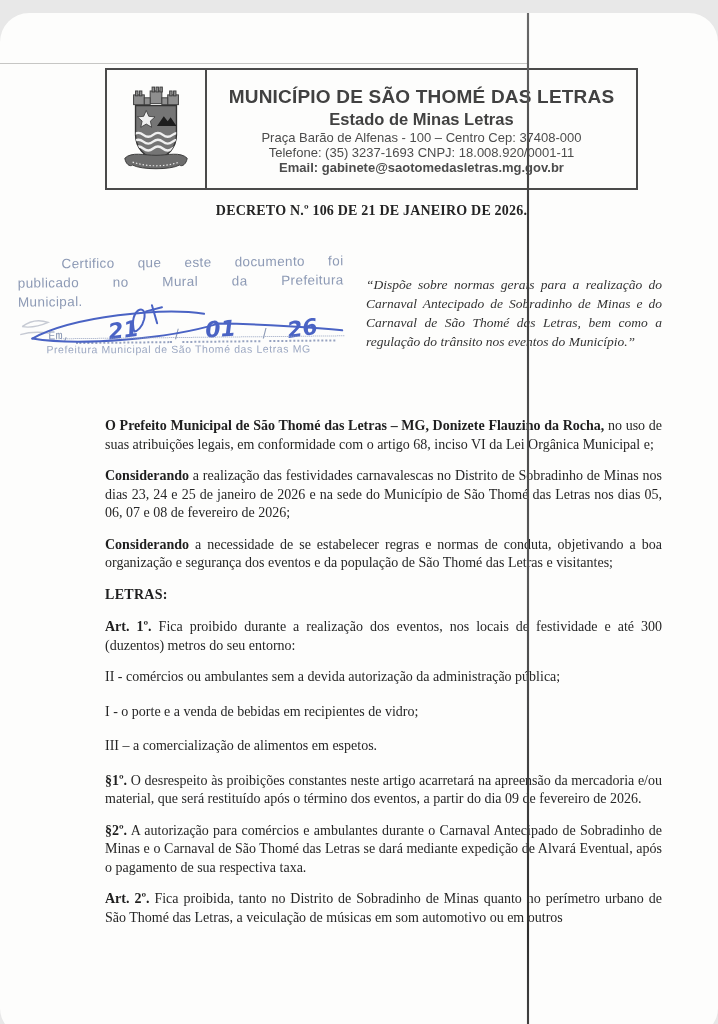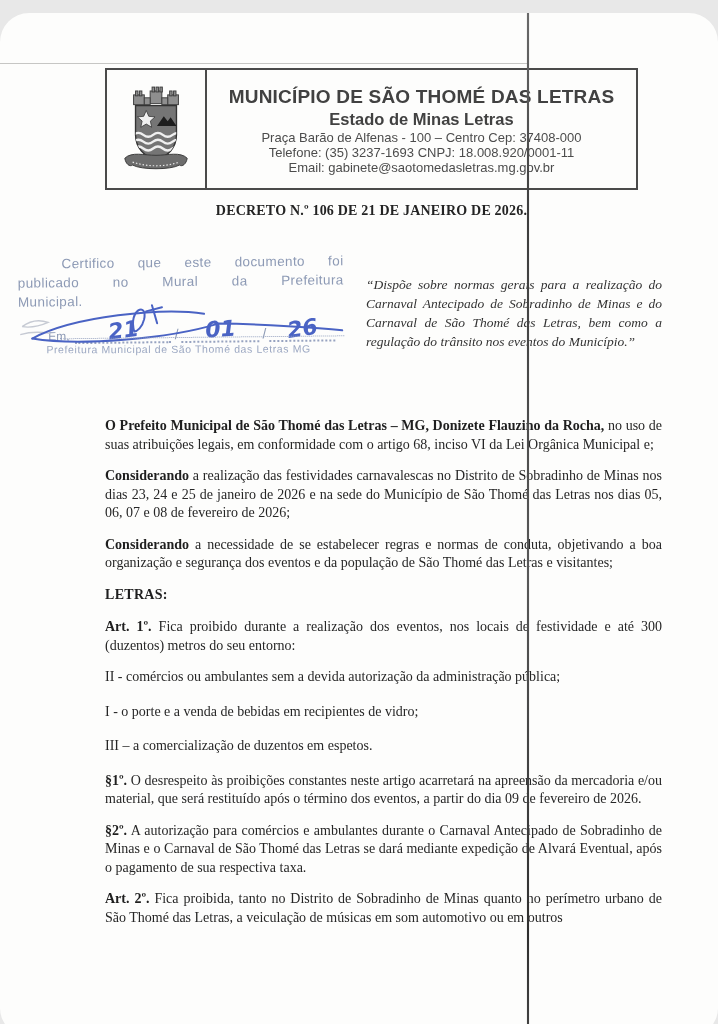--- a/index.html
+++ b/index.html
@@ -32,36 +32,36 @@
     width:100px;border-right:2px solid #4a4a4a;box-sizing:border-box;
     display:flex;align-items:center;justify-content:center;
   }
   .letterhead-text{
     flex:1;display:flex;flex-direction:column;align-items:center;justify-content:center;
     font-family:"Liberation Sans",sans-serif;color:#444;text-align:center;padding-top:2px;
   }
   .muni{font-size:19px;font-weight:bold;letter-spacing:.2px;line-height:24px;color:#414141;}
   .state{font-size:16.5px;font-weight:bold;line-height:21px;color:#414141;}
   .addr{font-size:13px;line-height:15px;color:#4c4c4c;}
-  .email{font-weight:normal;}
+  .email{font-weight:bold;}
   
   .decree-title{
     position:absolute;left:105px;top:190px;width:533px;text-align:center;
     font-weight:bold;font-size:14px;letter-spacing:.2px;color:#242424;
   }
   
   .stamp{
     position:absolute;left:18px;top:240px;width:326px;height:114px;
     font-family:"Liberation Sans",sans-serif;color:#8d9ab5;transform:rotate(-.6deg);
   }
   .s-line{font-size:13.5px;line-height:19px;letter-spacing:.4px;}
   .s-line1{padding-left:44px;text-align:justify;text-align-last:justify;}
   .s-line2{text-align:justify;text-align-last:justify;}
   .em-row{display:flex;align-items:flex-end;margin-top:1px;height:32px;}
-  .em{font-size:12px;margin-left:30px;margin-right:6px;padding-bottom:1px;}
+  .em{font-size:12px;margin-left:30px;margin-right:6px;padding-bottom:1px;font-family:Liberation Mono, monospace;}
   .dotted{border-bottom:2px dotted #97a3c0;text-align:center;}
   .d1{width:96px;} .d2{width:78px;} .d3{width:66px;}
   .sep{font-size:14px;padding:0 3px 1px 3px;}
   .ink{
     display:inline-block;font-family:"DejaVu Sans",sans-serif;font-style:italic;
     font-size:22px;line-height:22px;color:#4a63c4;font-weight:bold;
   }
   .ink1{transform:rotate(-7deg);}
   .ink2{transform:rotate(-3deg);}
   .ink3{transform:rotate(-8deg);}
@@ -178,21 +178,21 @@
   <div class="epigraph">“Dispõe sobre normas gerais para a realização do Carnaval Antecipado de Sobradinho de Minas e do Carnaval de São Thomé das Letras, bem como a regulação do trânsito nos eventos do Município.”</div>
 
   <main class="body-text">
     <p><strong>O Prefeito Municipal de São Thomé das Letras – MG, Donizete Flauzino da Rocha,</strong><span> no uso de suas atribuições legais, em conformidade com o artigo 68, inciso VI da Lei Orgânica Municipal e;</span></p>
     <p><strong>Considerando</strong><span> a realização das festividades carnavalescas no Distrito de Sobradinho de Minas nos dias 23, 24 e 25 de janeiro de 2026 e na sede do Município de São Thomé das Letras nos dias 05, 06, 07 e 08 de fevereiro de 2026;</span></p>
     <p><strong>Considerando</strong><span> a necessidade de se estabelecer regras e normas de conduta, objetivando a boa organização e segurança dos eventos e da população de São Thomé das Letras e visitantes;</span></p>
     <p class="decreta"><strong>LETRAS:</strong><span></span></p>
     <p><strong>Art. 1º.</strong><span> Fica proibido durante a realização dos eventos, nos locais de festividade e até 300 (duzentos) metros do seu entorno:</span></p>
     <p class="item"><strong></strong><span>II - comércios ou ambulantes sem a devida autorização da administração pública;</span></p>
     <p class="item"><strong></strong><span>I - o porte e a venda de bebidas em recipientes de vidro;</span></p>
-    <p class="item"><strong></strong><span>III – a comercialização de duzentos em espetos.</span></p>
+    <p class="item"><strong></strong><span>III – a comercialização de alimentos em espetos.</span></p>
     <p><strong>§1º.</strong><span> O desrespeito às proibições constantes neste artigo acarretará na apreensão da mercadoria e/ou material, que será restituído após o término dos eventos, a partir do dia 09 de fevereiro de 2026.</span></p>
     <p><strong>§2º.</strong><span> A autorização para comércios e ambulantes durante o Carnaval Antecipado de Sobradinho de Minas e o Carnaval de São Thomé das Letras se dará mediante expedição de Alvará Eventual, após o pagamento de sua respectiva taxa.</span></p>
     <p><strong>Art. 2º.</strong><span> Fica proibida, tanto no Distrito de Sobradinho de Minas quanto no perímetro urbano de São Thomé das Letras, a veiculação de músicas em som automotivo ou em outros</span></p>
   </main>
 
   <div class="fold-line"></div>
   <div class="bottom-shadow"></div>
   <div class="bottom-shadow2"></div>
 
 </div>

